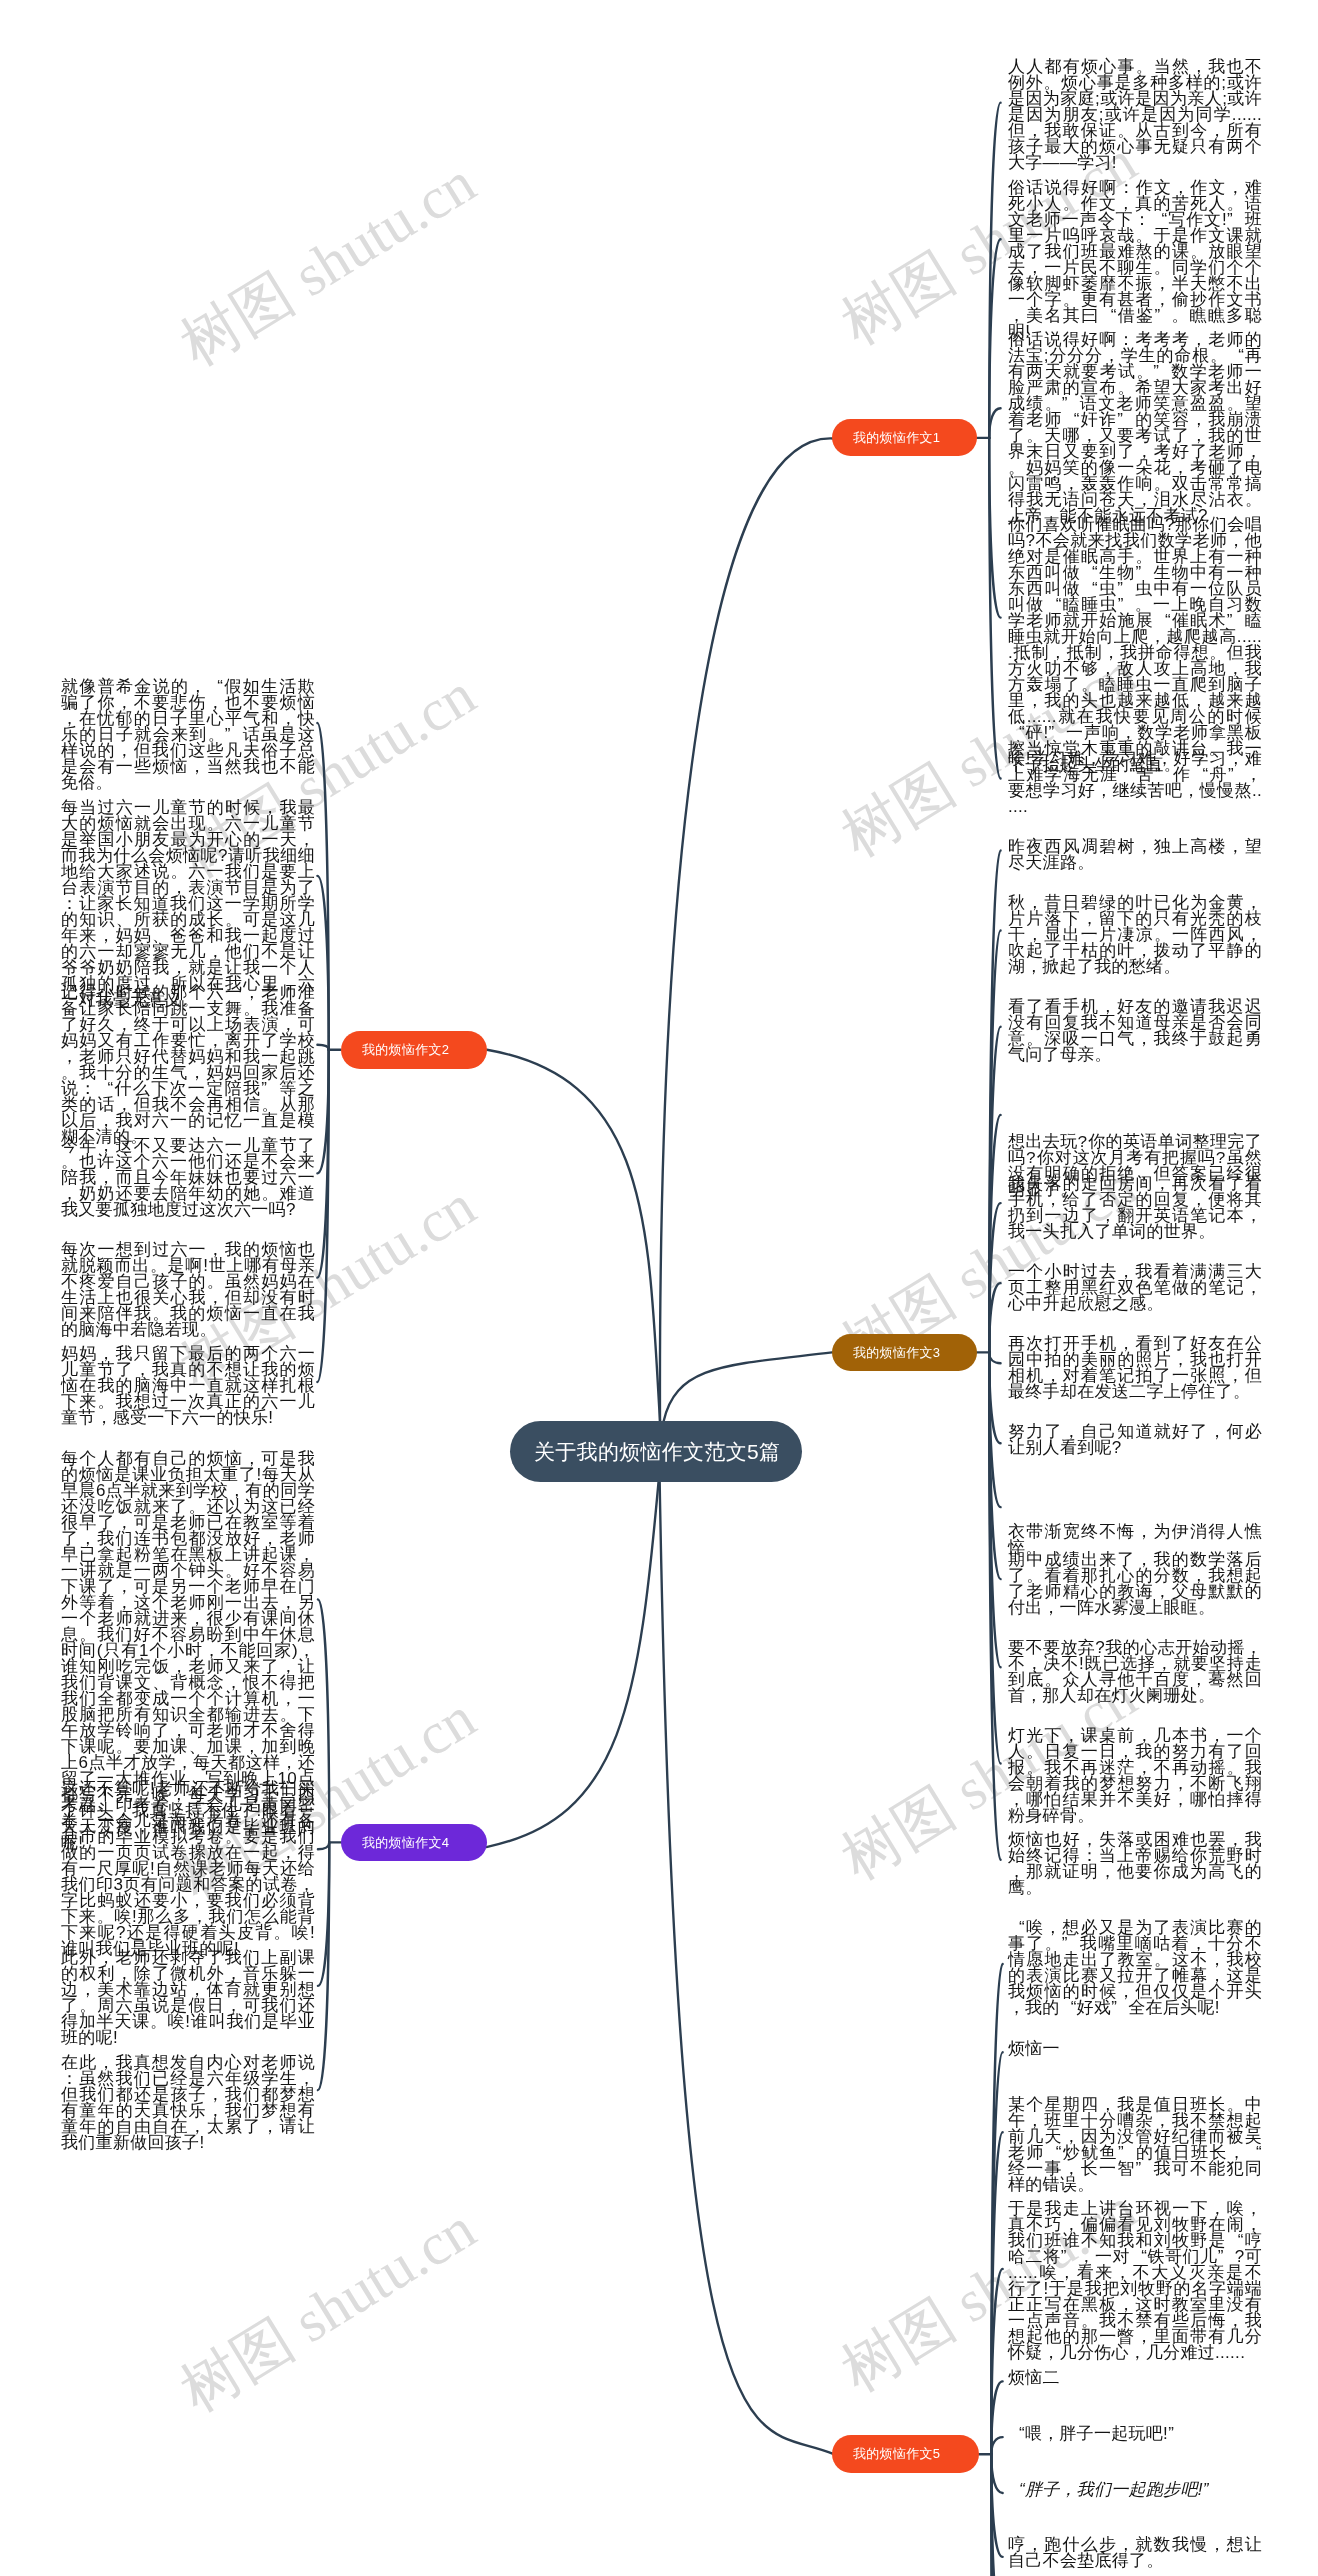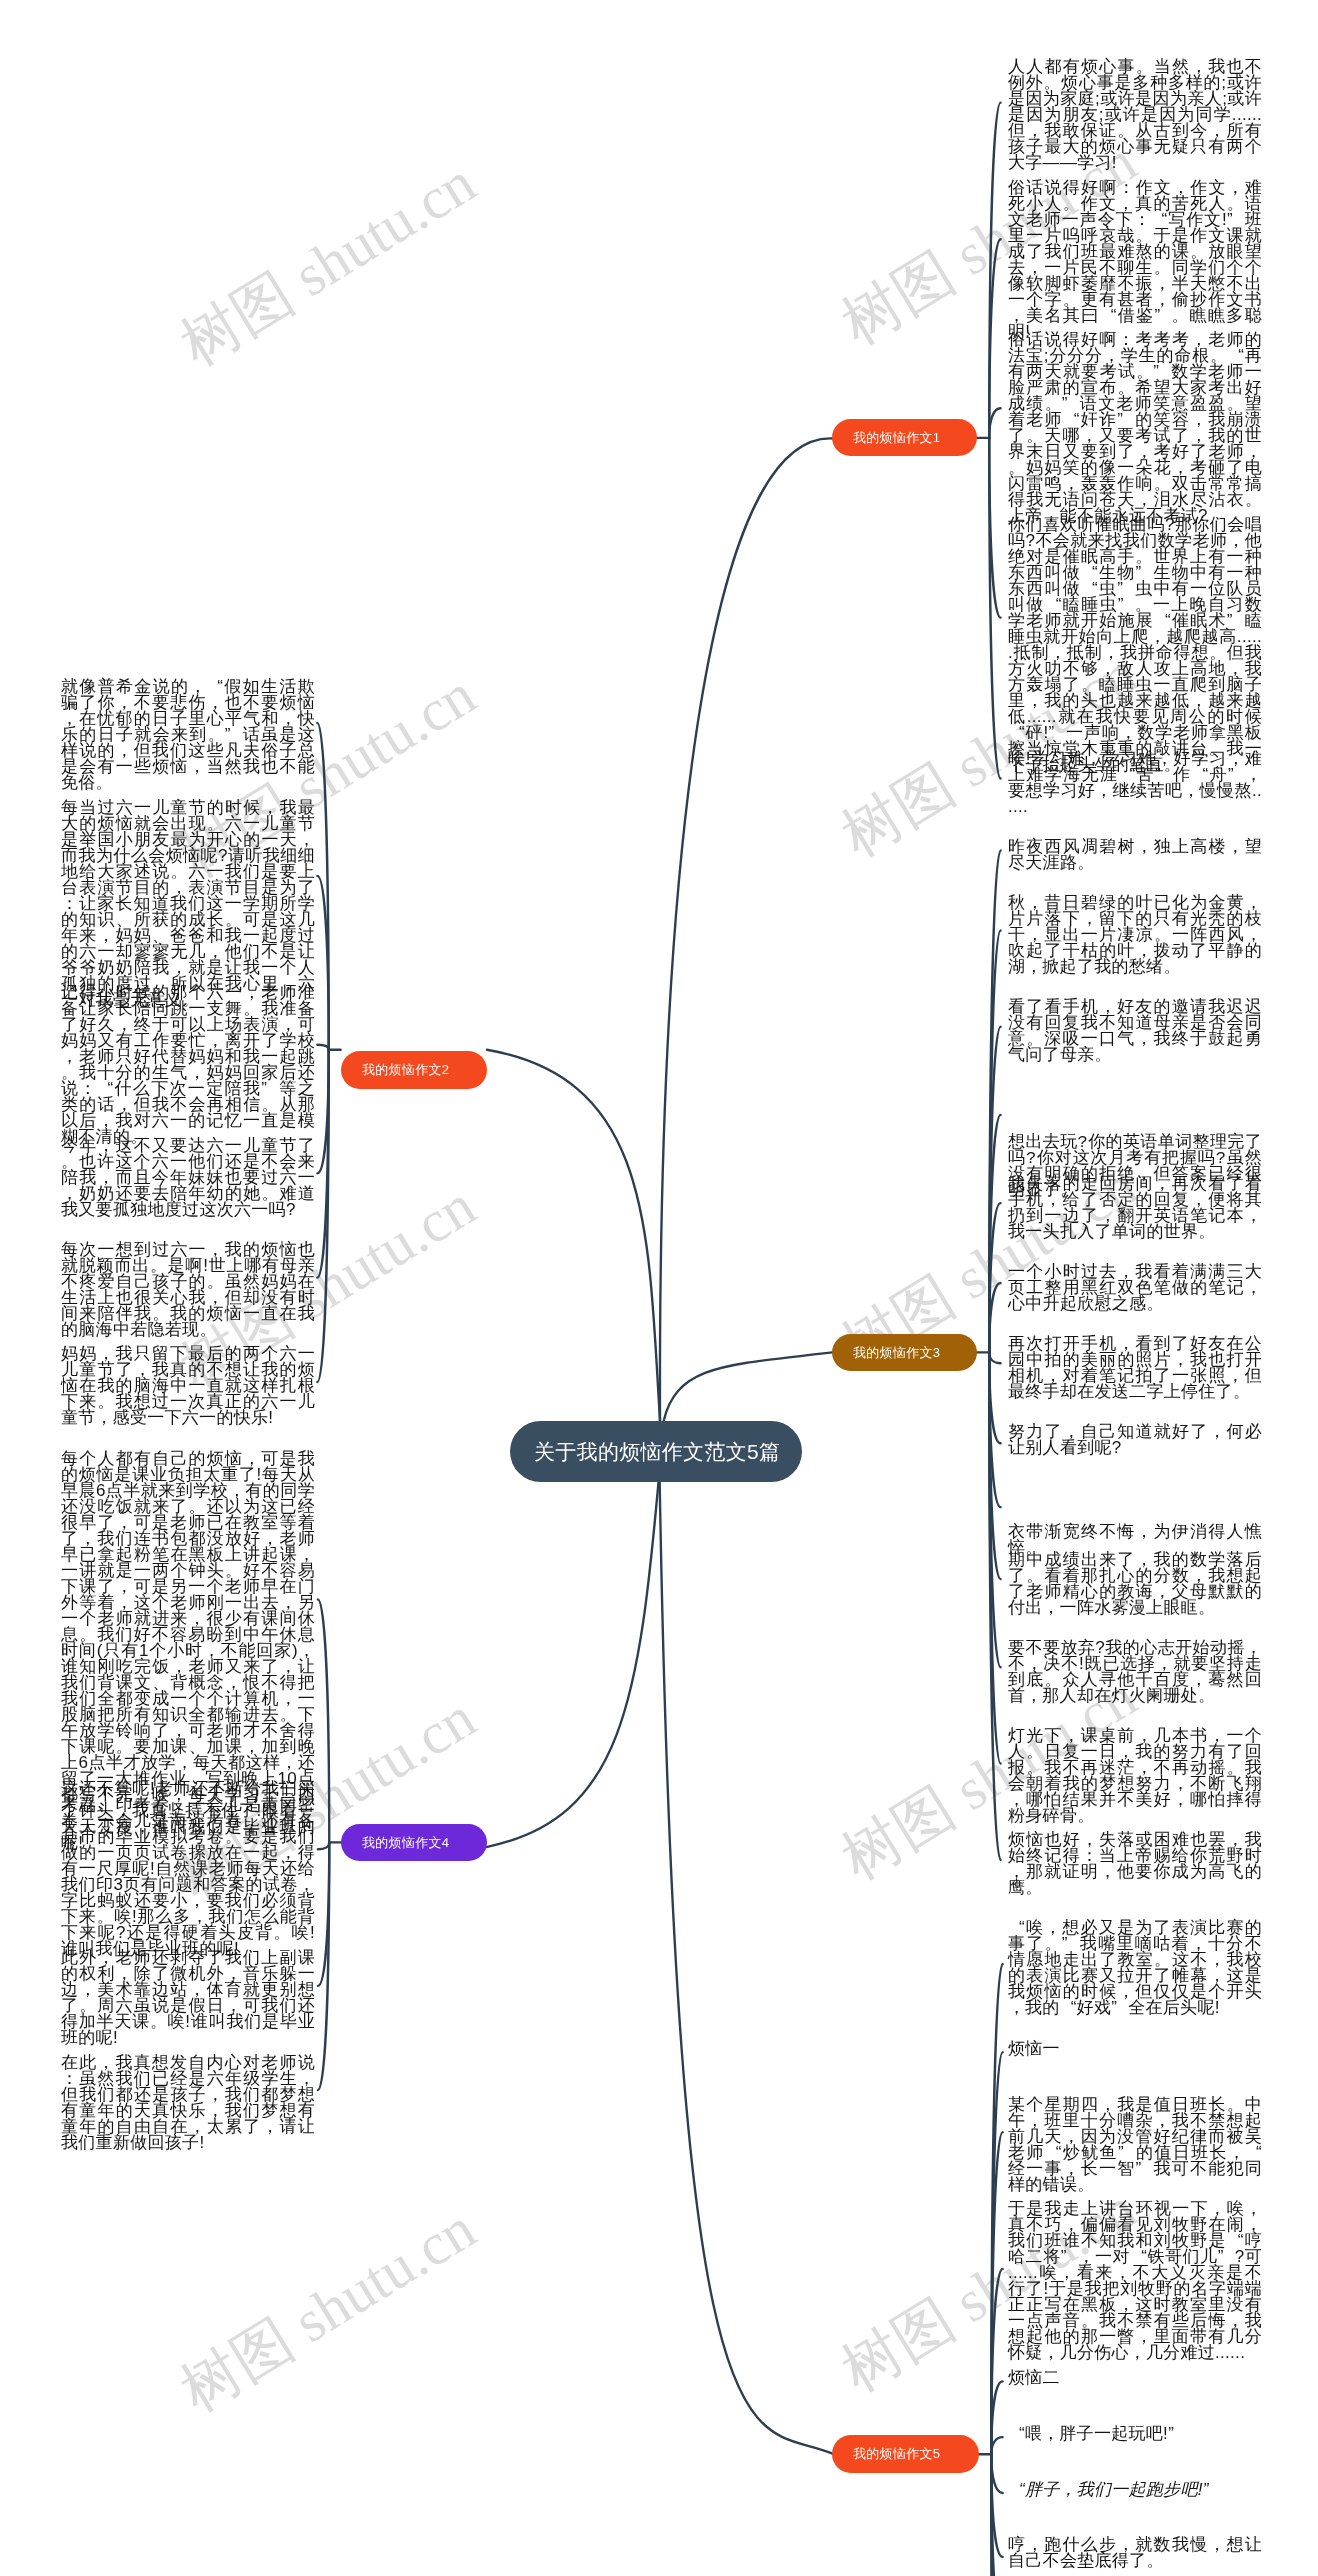--- a/index.html
+++ b/index.html
@@ -97,21 +97,21 @@
       <path d="M 1924 4763.5 C 1924 5379.18 1932.8 5725.5 1946 5725.5" fill="none" stroke="#2c3e50" stroke-width="4.6" stroke-linecap="round"></path>
     </svg>
 
   <div id="nodes">
       <div class="node node-root" style="left: 510px; top: 1421px; width: 292px; height: 61px; background: rgb(58, 78, 97);">
         <span>关于我的烦恼作文范文5篇</span>
       </div>
       <div class="node node-topic" style="left: 832px; top: 419px; width: 145px; height: 37px; background: rgb(244, 73, 30);">
         <span>我的烦恼作文1</span>
       </div>
-      <div class="node node-topic" style="left: 341px; top: 1031px; width: 146px; height: 38px; background: rgb(244, 73, 30); margin-top: 20px;">
+      <div class="node node-topic" style="left: 341px; top: 1031px; width: 146px; height: 38px; background: rgb(244, 73, 30);">
         <span>我的烦恼作文2</span>
       </div>
       <div class="node node-topic" style="left: 832px; top: 1334px; width: 145px; height: 37px; background: #a16207;">
         <span>我的烦恼作文3</span>
       </div>
       <div class="node node-topic" style="left: 341px; top: 1824px; width: 146px; height: 37px; background: #6d28d9;">
         <span>我的烦恼作文4</span>
       </div>
       <div class="node node-topic" style="left: 832px; top: 2435px; width: 147px; height: 38px; background: rgb(244, 73, 30);">
         <span>我的烦恼作文5</span>

